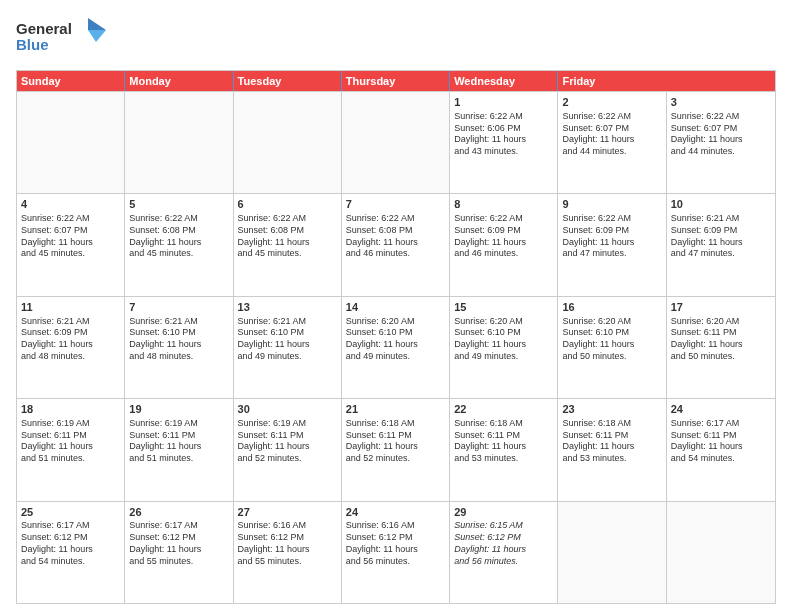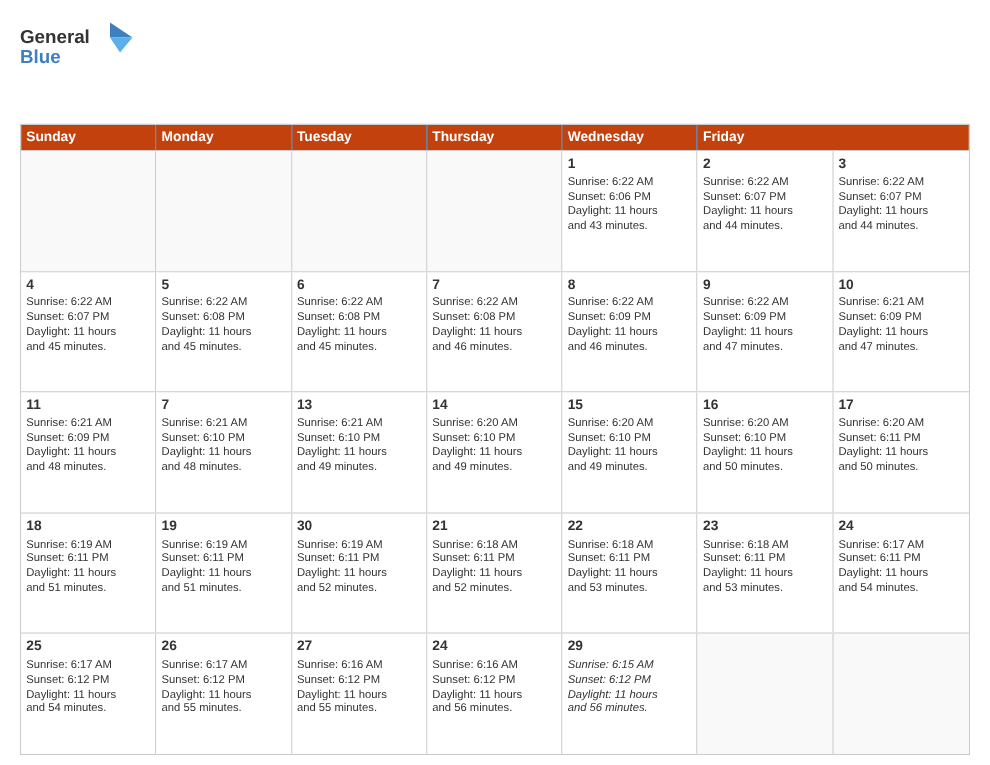--- a/index.html
+++ b/index.html
@@ -9,21 +9,20 @@
       width: 792px;
       height: 612px;
       overflow: hidden;
     }
     .page {
       width: 792px;
       height: 612px;
       padding: 12px 16px 8px 16px;
       display: flex;
       flex-direction: column;
-      gap: 28px;
     }
     .header {
       display: flex;
       justify-content: space-between;
       align-items: flex-start;
       margin-bottom: 6px;
     }
     .logo {
       display: flex;
       align-items: center;
@@ -45,21 +44,21 @@
     }
     .calendar {
       flex: 1;
       border: 1px solid #ccc;
       display: flex;
       flex-direction: column;
     }
     .cal-header {
       display: grid;
       grid-template-columns: repeat(7, 1fr);
-      background: #c2410c;
+      background: #ef4444;
     }
     .cal-header-cell {
       color: #fff;
       font-size: 11px;
       font-weight: bold;
       padding: 4px 4px;
       text-align: left;
       border-right: 1px solid #5592cc;
     }
     .cal-header-cell:last-child { border-right: none; }

